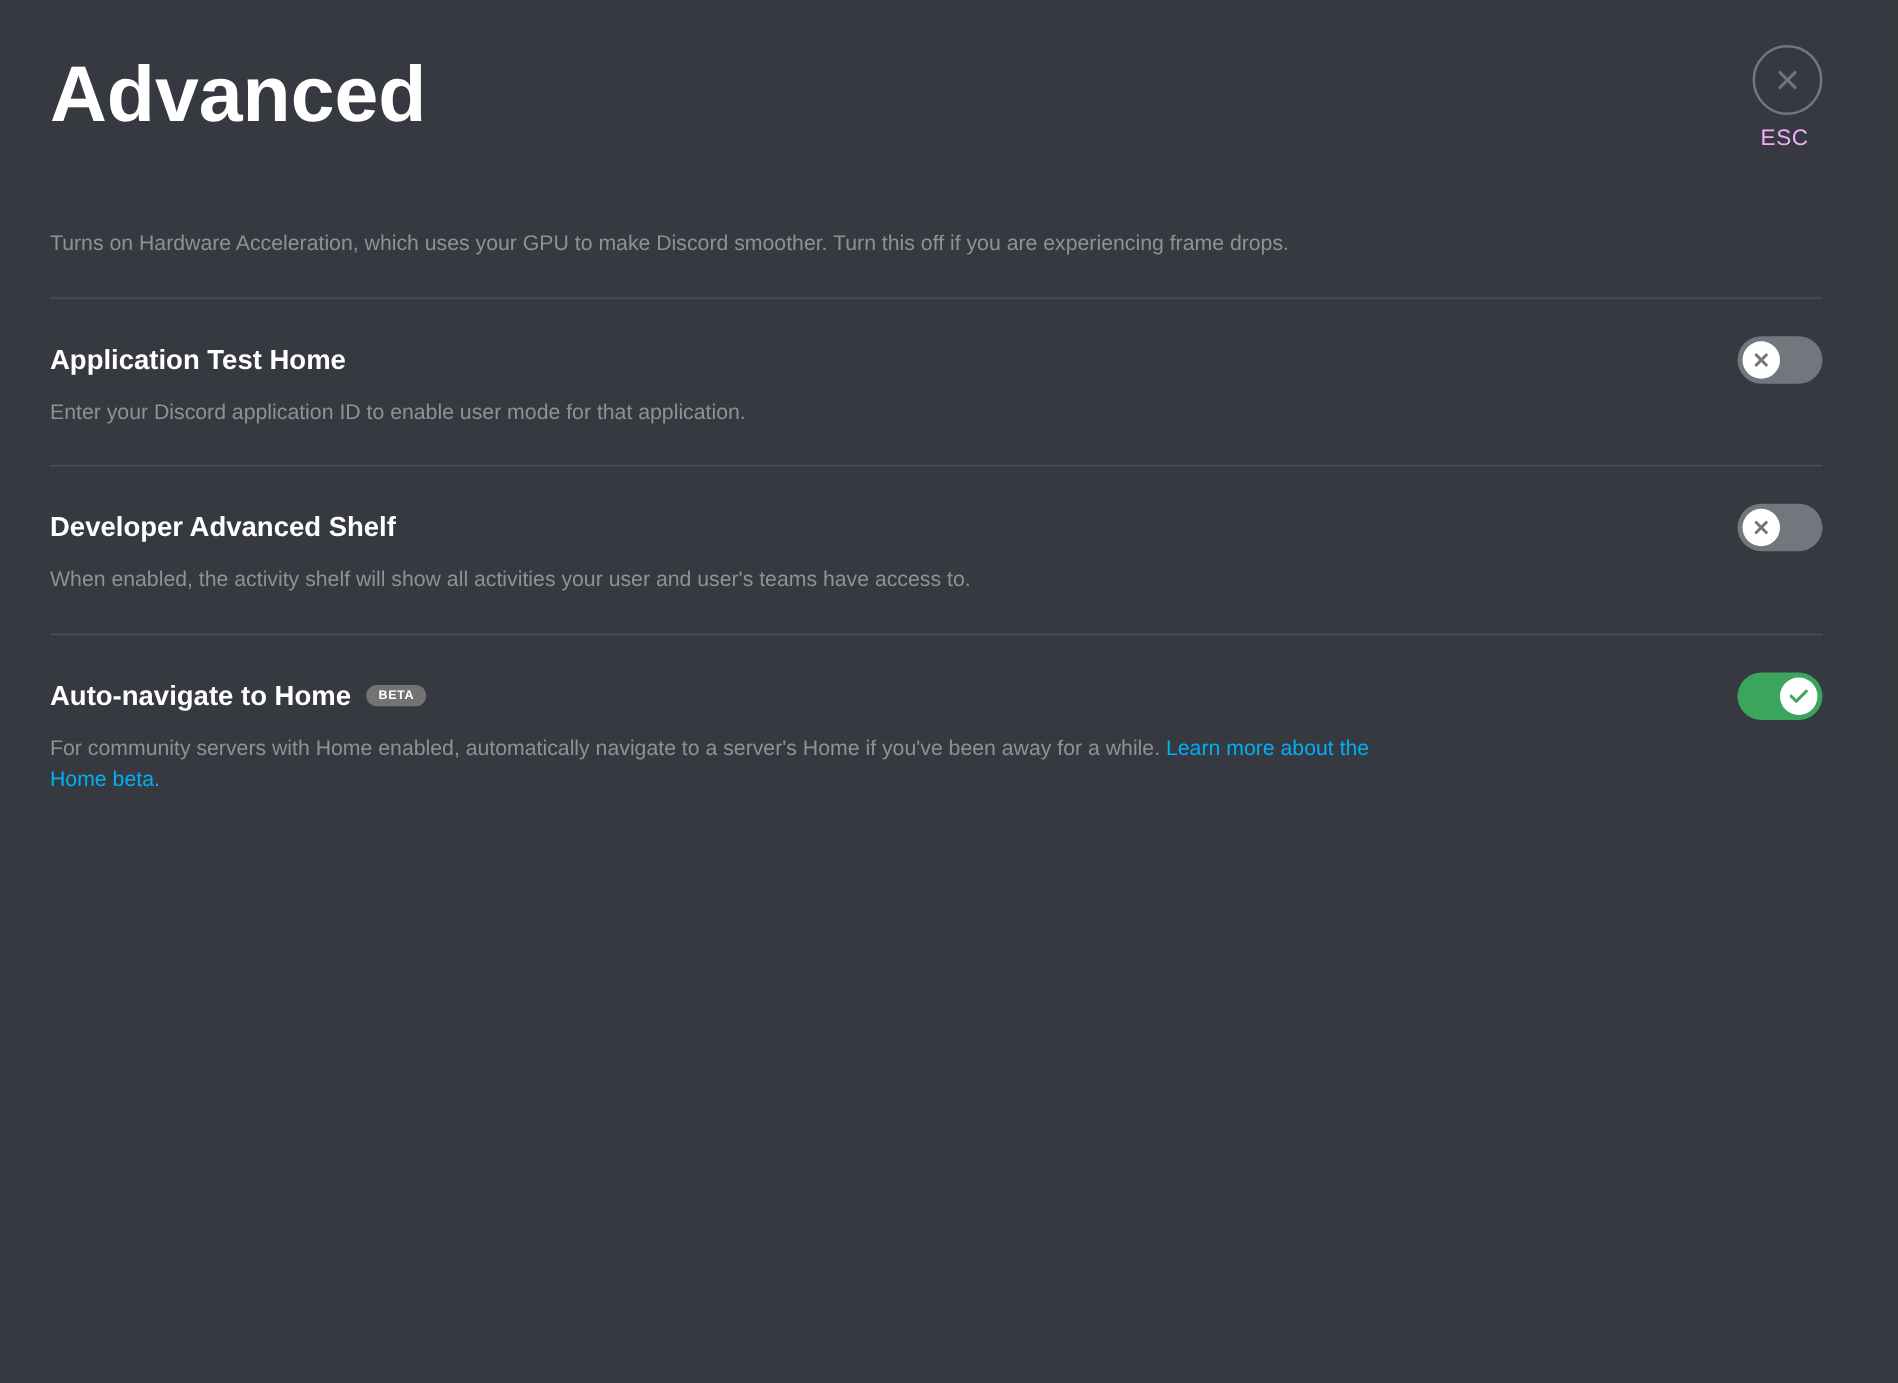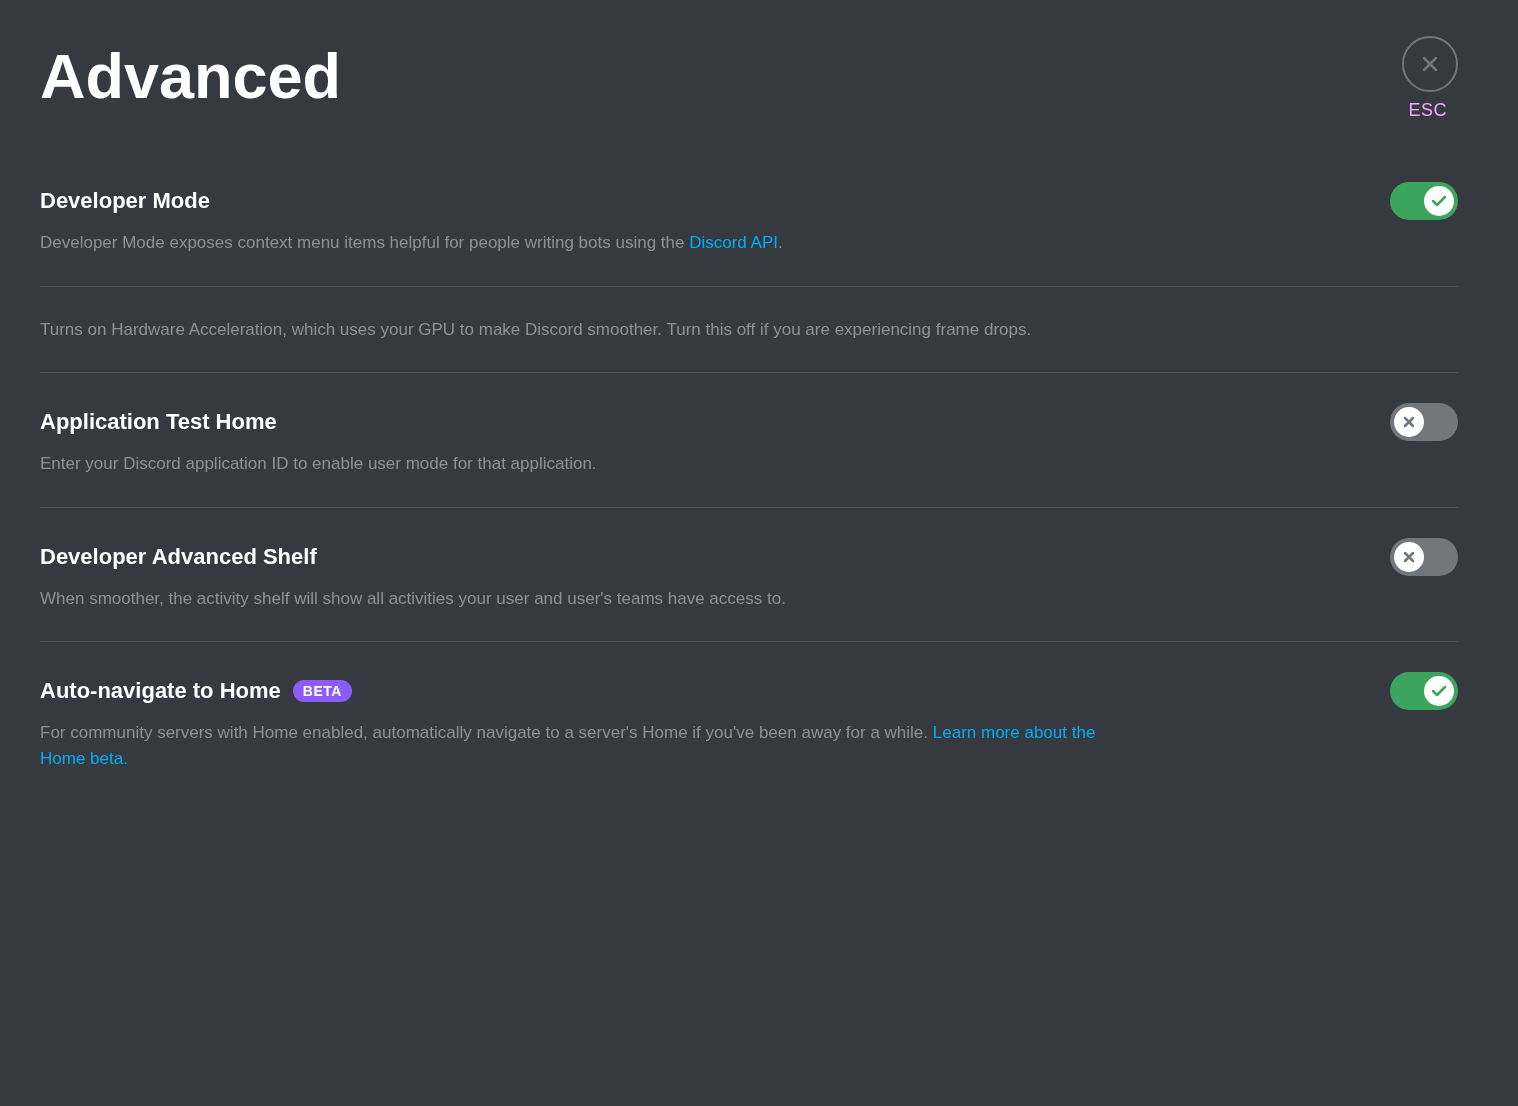--- a/index.html
+++ b/index.html
@@ -139,23 +139,23 @@
     .toggle.off .toggle-knob {
       left: 4px;
     }
 
     .toggle-knob svg {
       width: 16px;
       height: 16px;
     }
 
     .beta-badge {
-      background-color: #8b5cf6;
+      background-color: #737373;
       color: #ffffff;
-      font-size: 14px;
+      font-size: 10px;
       font-weight: 700;
       padding: 3px 10px;
       border-radius: 20px;
       letter-spacing: 0.5px;
     }
   </style>
 </head>
 <body>
 
 <div class="page-container">
@@ -166,35 +166,20 @@
     <svg viewBox="0 0 24 24" fill="none" stroke="currentColor" stroke-width="2.5" stroke-linecap="round" stroke-linejoin="round">
       <line x1="18" y1="6" x2="6" y2="18"></line>
       <line x1="6" y1="6" x2="18" y2="18"></line>
     </svg>
   </button>
 
   <span class="esc-label">ESC</span>
 
   <div id="sections-container">
 
-  <div class="settings-section">
-    <div class="section-row">
-      <span class="section-title">
-        Developer Mode
-      </span>
-      <div class="toggle on">
-        <div class="toggle-knob">
-          <svg viewBox="0 0 16 16" fill="none" stroke="#3ba55d" stroke-width="2.5" stroke-linecap="round" stroke-linejoin="round">
-                <polyline points="2,8 6,12 14,4"></polyline>
-              </svg>
-        </div>
-      </div>
-    </div>
-    <p class="section-desc">Developer Mode exposes context menu items helpful for people writing bots using the <a href="#">Discord API</a>.</p>
-  </div>
       <div class="settings-section">
     <p class="section-desc">Turns on Hardware Acceleration, which uses your GPU to make Discord smoother. Turn this off if you are experiencing frame drops.</p>
   </div>
       <div class="settings-section">
     <div class="section-row">
       <span class="section-title">
         Application Test Home
       </span>
       <div class="toggle off">
         <div class="toggle-knob">
@@ -214,21 +199,21 @@
       </span>
       <div class="toggle off">
         <div class="toggle-knob">
           <svg viewBox="0 0 16 16" fill="none" stroke="#72767d" stroke-width="2.5" stroke-linecap="round" stroke-linejoin="round">
                 <line x1="4" y1="4" x2="12" y2="12"></line>
                 <line x1="12" y1="4" x2="4" y2="12"></line>
               </svg>
         </div>
       </div>
     </div>
-    <p class="section-desc">When smoother, the activity shelf will show all activities your user and user's teams have access to.</p>
+    <p class="section-desc">When enabled, the activity shelf will show all activities your user and user's teams have access to.</p>
   </div>
       <div class="settings-section">
     <div class="section-row">
       <span class="section-title">
         Auto-navigate to Home<span class="beta-badge">BETA</span>
       </span>
       <div class="toggle on">
         <div class="toggle-knob">
           <svg viewBox="0 0 16 16" fill="none" stroke="#3ba55d" stroke-width="2.5" stroke-linecap="round" stroke-linejoin="round">
                 <polyline points="2,8 6,12 14,4"></polyline>

